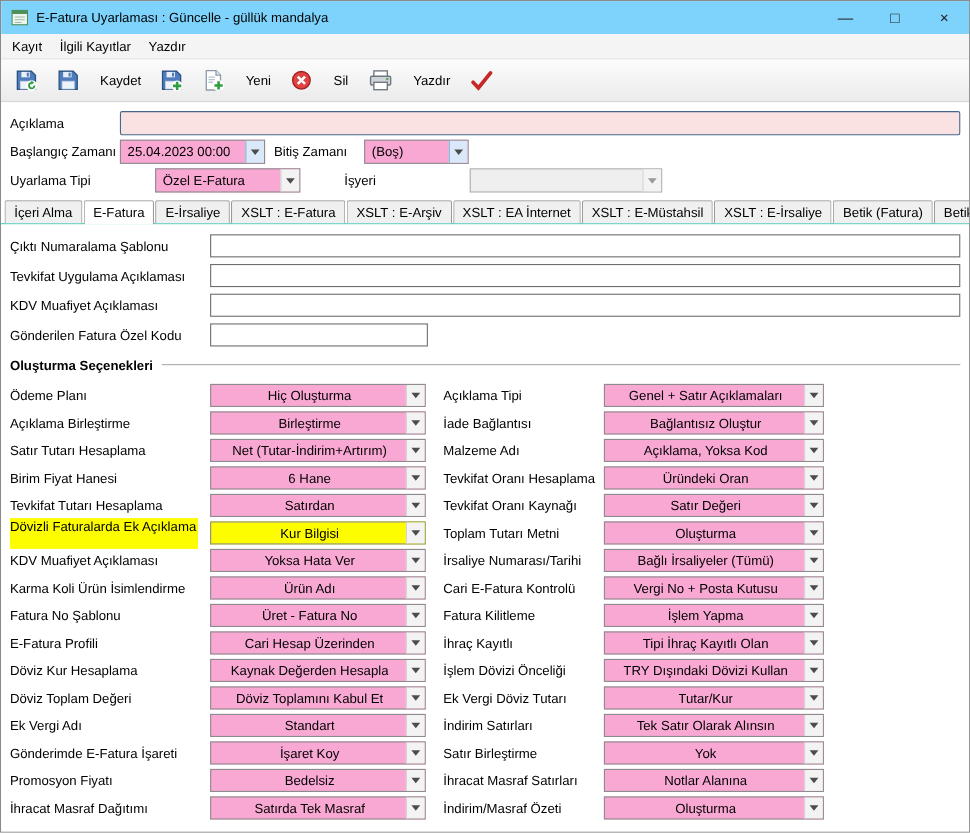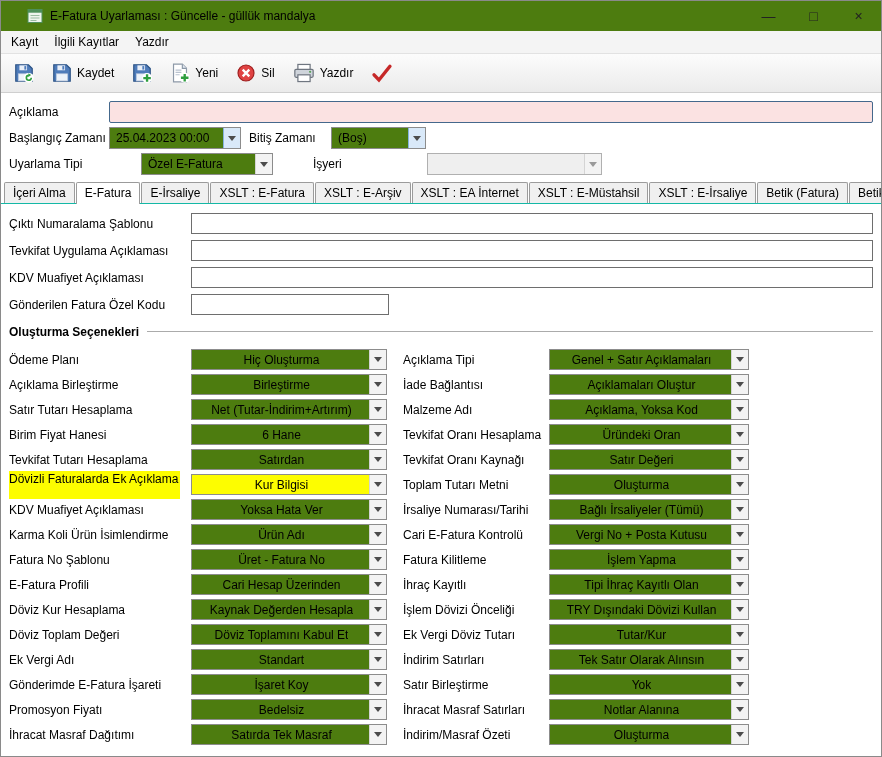--- a/index.html
+++ b/index.html
@@ -8,45 +8,45 @@
     width: 882px; height: 757px;
     font-family: "Liberation Sans", "DejaVu Sans", sans-serif;
     font-size: 12px; color:#000;
   }
   .window {
     width: 882px; height: 757px;
     background:#fff; border:1px solid #8a8a8a;
     display:flex; flex-direction:column; overflow:hidden;
   }
   
-  .titlebar { flex:0 0 30px; background:#4d7c0f; display:flex; align-items:center; padding-left:26px; }
+  .titlebar { flex:0 0 30px; background:#7dd3fc; display:flex; align-items:center; padding-left:9px; }
   .app-icon { width:16px; height:16px; display:inline-flex; }
   .titlebar .title { margin-left:7px; flex:1; white-space:nowrap; }
   .win-controls { display:flex; height:100%; }
   .win-btn { width:45px; height:100%; border:none; background:transparent; font:inherit; font-size:14px; color:#222;
              display:flex; align-items:center; justify-content:center; cursor:default; }
   
   .menubar { flex:0 0 22px; background:#f4f4f4; display:flex; align-items:stretch; padding-left:2px; }
   .menu-item { padding:0 8px; display:flex; align-items:center; }
   
   .toolbar { flex:0 0 40px; background:linear-gradient(#fcfcfc,#ebebeb); border-top:1px solid #e2e2e2;
              border-bottom:1px solid #cfcfcf; display:flex; align-items:center; padding:0 5px; gap:2px; }
-  .tool-btn { display:flex; align-items:center; gap:5px; padding:4px 7px; border:1px solid transparent;
+  .tool-btn { display:flex; align-items:center; gap:19px; padding:4px 7px; border:1px solid transparent;
               border-radius:3px; background:transparent; font:inherit; }
   .tool-icon { display:inline-flex; }
   
   .formarea { padding:8px 8px 6px; background:#fff; }
   .form-row { display:flex; align-items:center; height:22px; margin-bottom:4px; }
   .form-row:last-child { margin-bottom:0;gap:32px; }
   .flabel  { flex:0 0 100px; }
   .flabel2 { flex:0 0 82px; margin-left:8px; }
   .text-input { height:22px; border:1px solid #707070; padding:0 5px; font:inherit; background:#fff; }
   .input-aciklama { flex:1; background:var(--pink,#fbe2e2); border:1px solid var(--pink-border,#44688c); border-radius:2px; }
   
-  .combo { position:relative; height:22px; border:1px solid #8c8c8c; background:#4d7c0f;
+  .combo { position:relative; height:22px; border:1px solid #8c8c8c; background:#f9a8d4;
            display:flex; align-items:center; padding:0 21px 0 6px; }
   .combo-text { white-space:nowrap; overflow:hidden; }
   .combo .arrow { position:absolute; right:0; top:0; bottom:0; width:17px; background:#f3f3f3;
                   border-left:1px solid #d4d4d4; display:flex; align-items:center; justify-content:center; }
   .combo .arrow::after { content:""; width:0; height:0;
                   border-left:4px solid transparent; border-right:4px solid transparent; border-top:5px solid #4c4c4c; }
   .combo.blue .arrow { background:#d9e9f9; border-left:1px solid #86b4dd; }
   .combo.disabled { background:#efefef; border-color:#b0b0b0; }
   .combo.disabled .arrow::after { border-top-color:#9a9a9a; }
   .combo.hl { background:var(--hl,#ffff00); }
@@ -260,21 +260,21 @@
         </div>
         <div class="opt-row">
           <span class="opt-label">Açıklama Birleştirme</span>
           <div class="combo">
             <span class="combo-text">Birleştirme</span>
             <span class="arrow"></span>
           </div>
           <span></span>
           <span class="opt-label">İade Bağlantısı</span>
           <div class="combo">
-            <span class="combo-text">Açıklamaları Oluştur</span>
+            <span class="combo-text">Bağlantısız Oluştur</span>
             <span class="arrow"></span>
           </div>
           <span></span>
         </div>
         <div class="opt-row">
           <span class="opt-label">Satır Tutarı Hesaplama</span>
           <div class="combo">
             <span class="combo-text">Net (Tutar-İndirim+Artırım)</span>
             <span class="arrow"></span>
           </div>

